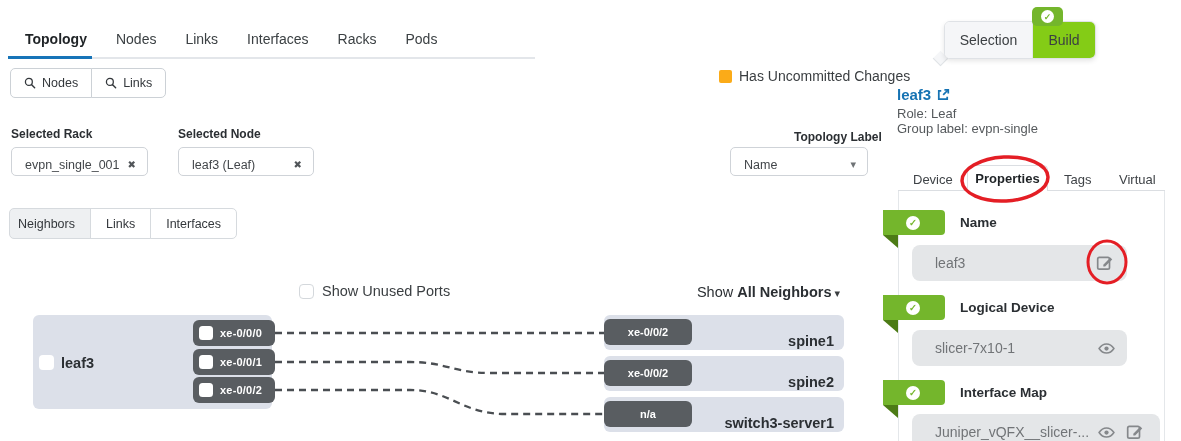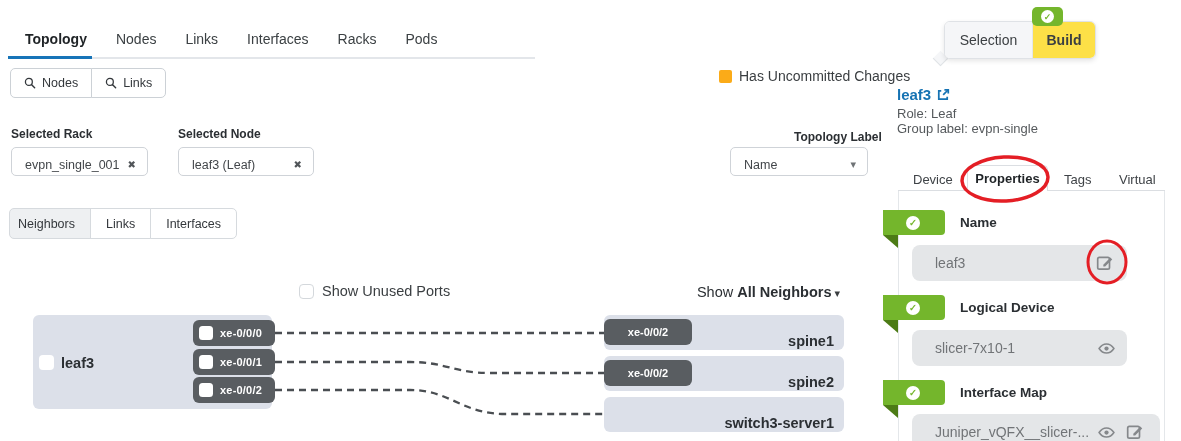--- a/index.html
+++ b/index.html
@@ -57,21 +57,21 @@
   .nbr-box { position:absolute; left:604px; width:240px; height:35px; background:#dce0e9; border-radius:6px; z-index:2; }
   .nbr-pill { position:absolute; left:0; top:4px; width:88px; height:26px; background:#595d61; border-radius:6px;
               display:flex; align-items:center; justify-content:center; color:#fff; font-size:11px; font-weight:bold; }
   .nbr-name { position:absolute; right:10px; top:8px; height:35px; display:flex; align-items:center;
               font-size:14.5px; font-weight:bold; color:#2b2f33; }
   
   .selbuild { position:absolute; left:898px; top:21px; height:38px; display:flex; background:#fff;
               border:1px solid #dfe2e6; border-radius:6px; box-shadow:0 2px 5px rgba(0,0,0,0.10); z-index:2;margin-left:46px; }
   .sb-tab { display:flex; align-items:center; justify-content:center; font-size:14px; color:#3b3f42; cursor:pointer; }
   .sb-tab.active { background:#f5f6f8; font-weight:normal; border-radius:5px 0 0 5px; width:87px; }
-  .sb-tab:not(.active){ width:63px; border-left:1px solid #e4e7ea; border-radius:0 5px 5px 0; background:#fde047;font-weight:bold; }
+  .sb-tab:not(.active){ width:63px; border-left:1px solid #e4e7ea; border-radius:0 5px 5px 0; background:#84cc16; }
   .sb-notch { position:absolute; left:935px; top:53px; width:11px; height:11px; background:#f5f6f8;
               border-right:1px solid #dfe2e6; border-bottom:1px solid #dfe2e6; transform:rotate(45deg); z-index:1; }
   .green-badge { position:absolute; left:1032px; top:7px; width:31px; height:19px; background:#74b62c; border-radius:5px;
                  display:flex; align-items:center; justify-content:center; z-index:3; }
   .badge-check { width:13px; height:13px; background:#fff; border-radius:50%; color:#74b62c; font-size:9px; font-weight:bold;
                  display:flex; align-items:center; justify-content:center; }
   
   .node-title { position:absolute; left:897px; top:86px; display:flex; align-items:center; gap:5px;
                 font-size:15px; font-weight:bold; color:#1673b3; cursor:pointer; }
   .node-role  { position:absolute; left:897px; top:106px; font-size:13px; color:#55595c; }
@@ -196,20 +196,23 @@
     </div>
     <div class="nbr-name">spine1</div>
   </div>
   <div class="nbr-box" style="top:356px;">
     <div class="nbr-pill">
       <span>xe-0/0/2</span>
     </div>
     <div class="nbr-name">spine2</div>
   </div>
   <div class="nbr-box" style="top:397px;">
+    <div class="nbr-pill">
+      <span>n/a</span>
+    </div>
     <div class="nbr-name">switch3-server1</div>
   </div>
 
   <div class="sb-notch"></div>
   <div class="selbuild">
     <div class="sb-tab active">Selection</div>
     <div class="sb-tab">Build</div>
   </div>
   <div class="green-badge">
     <span class="badge-check">✓</span>

